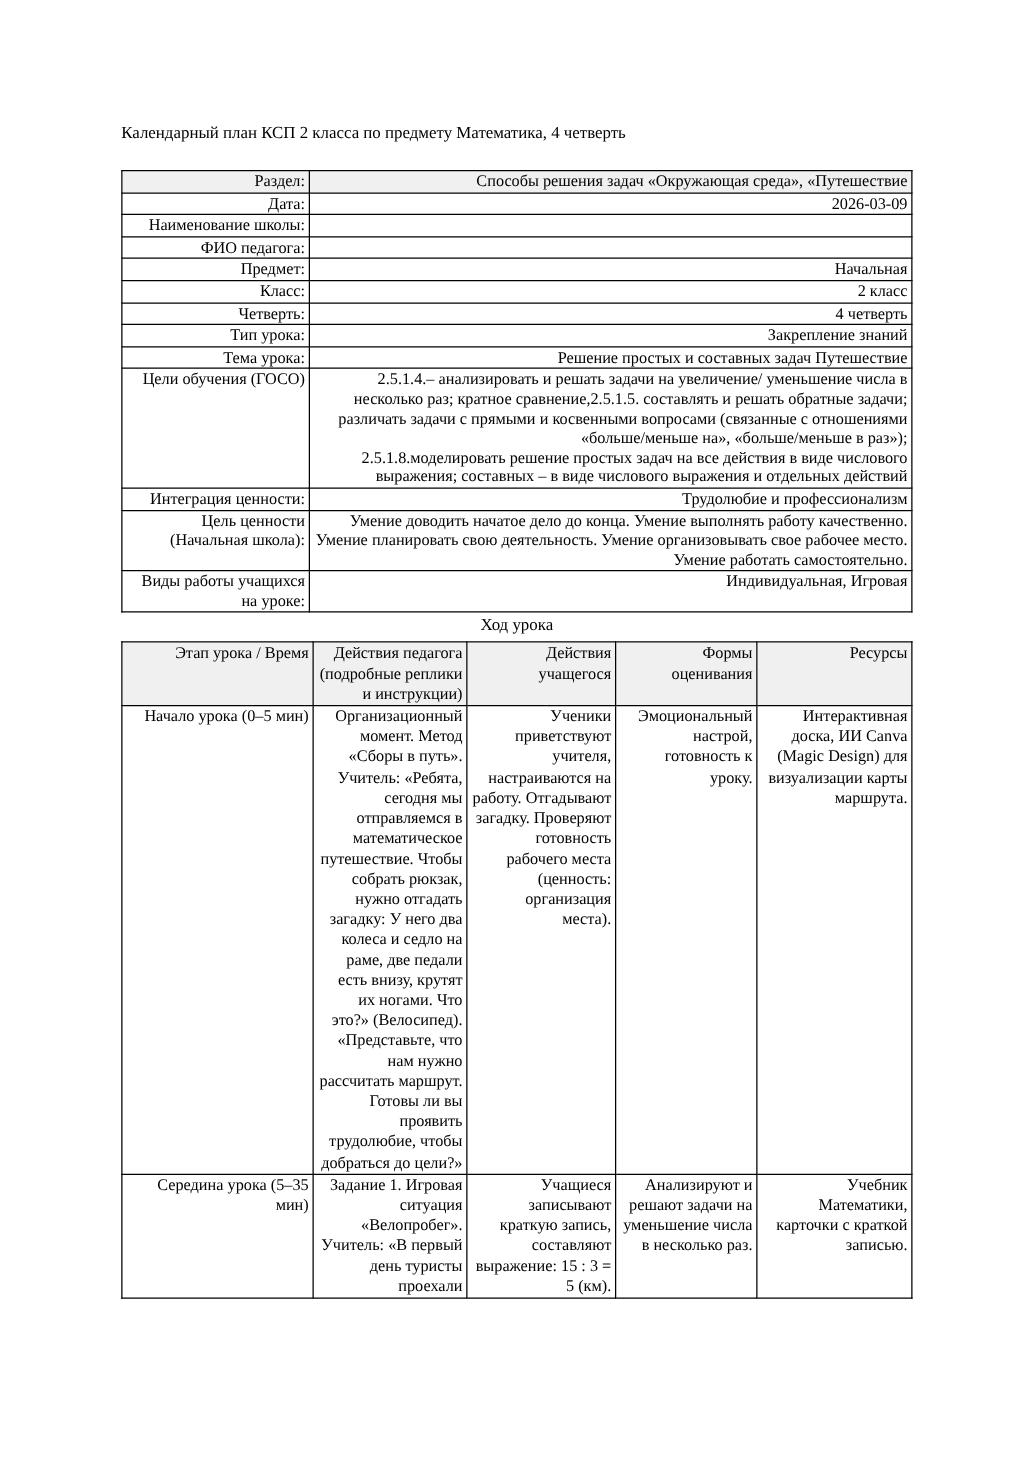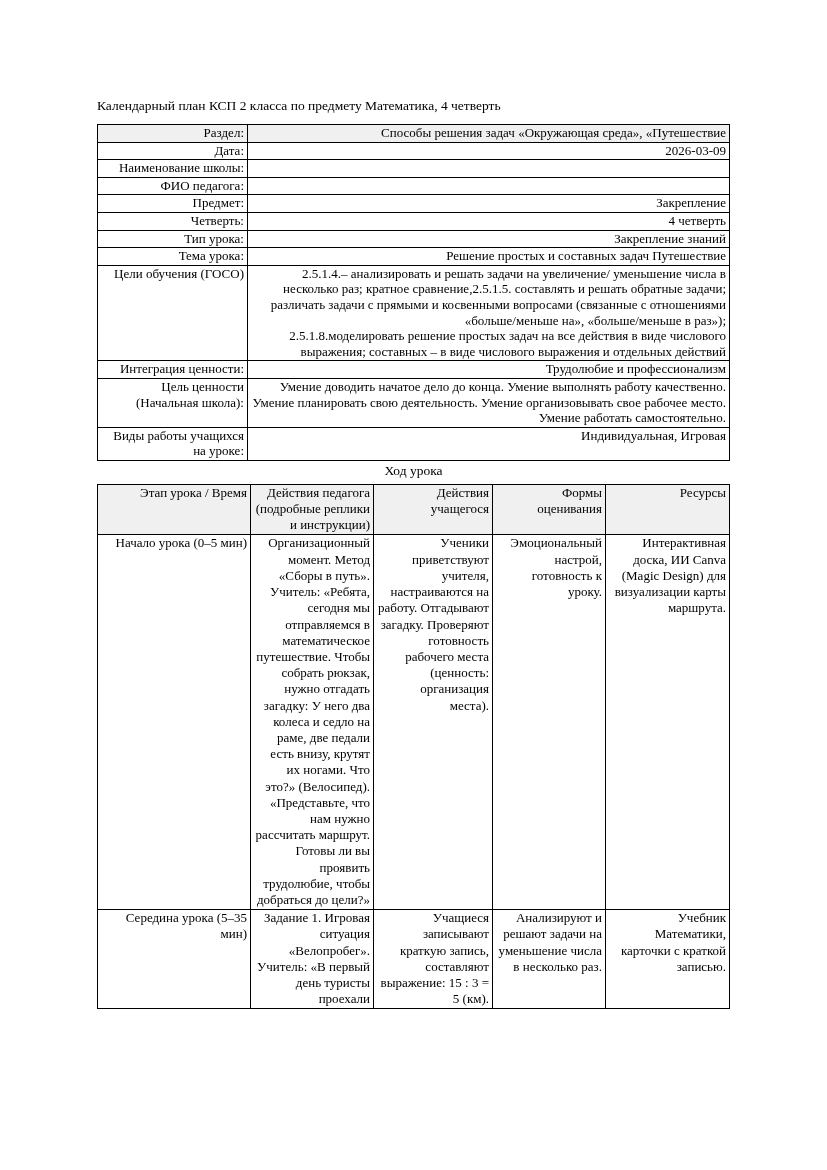--- a/index.html
+++ b/index.html
@@ -2,21 +2,21 @@
 <html><head>
 <meta charset="utf-8">
 <style>
   html,body{margin:0;padding:0;}
   body{
     width:827px;height:1170px;background:#ffffff;color:#000;
     font-family:"Liberation Serif", serif;
     position:relative;overflow:hidden;
   }
   .sheet{position:absolute;left:97px;top:98px;width:632px;}
-  .doc-title{font-size:13.5px;line-height:16px;margin:0 0 10px 0;font-weight:normal;}
+  .doc-title{font-size:13.5px;line-height:16px;margin:0 0 22px 0;font-weight:normal;}
   .section-heading{font-size:13.5px;line-height:16px;margin:2px 0 5px 1px;font-weight:normal;text-align:center;}
   table{border-collapse:collapse;table-layout:fixed;width:632px;}
   td,th{
     border:1px solid #000;
     vertical-align:top;text-align:right;font-weight:normal;
     font-size:13px;line-height:15.6px;
     padding:0 3px 1px 4px;
     white-space:pre-line;word-wrap:break-word;overflow:hidden;
   }
   .lesson-table td,.lesson-table th{line-height:16.2px;}
@@ -46,21 +46,25 @@
         <tr>
           <td>Наименование школы:</td>
           <td></td>
         </tr>
         <tr>
           <td>ФИО педагога:</td>
           <td></td>
         </tr>
         <tr>
           <td>Предмет:</td>
-          <td>Закрепление</td>
+          <td>Начальная</td>
+        </tr>
+        <tr>
+          <td>Класс:</td>
+          <td>2 класс</td>
         </tr>
         <tr>
           <td>Четверть:</td>
           <td>4 четверть</td>
         </tr>
         <tr>
           <td>Тип урока:</td>
           <td>Закрепление знаний</td>
         </tr>
         <tr>

